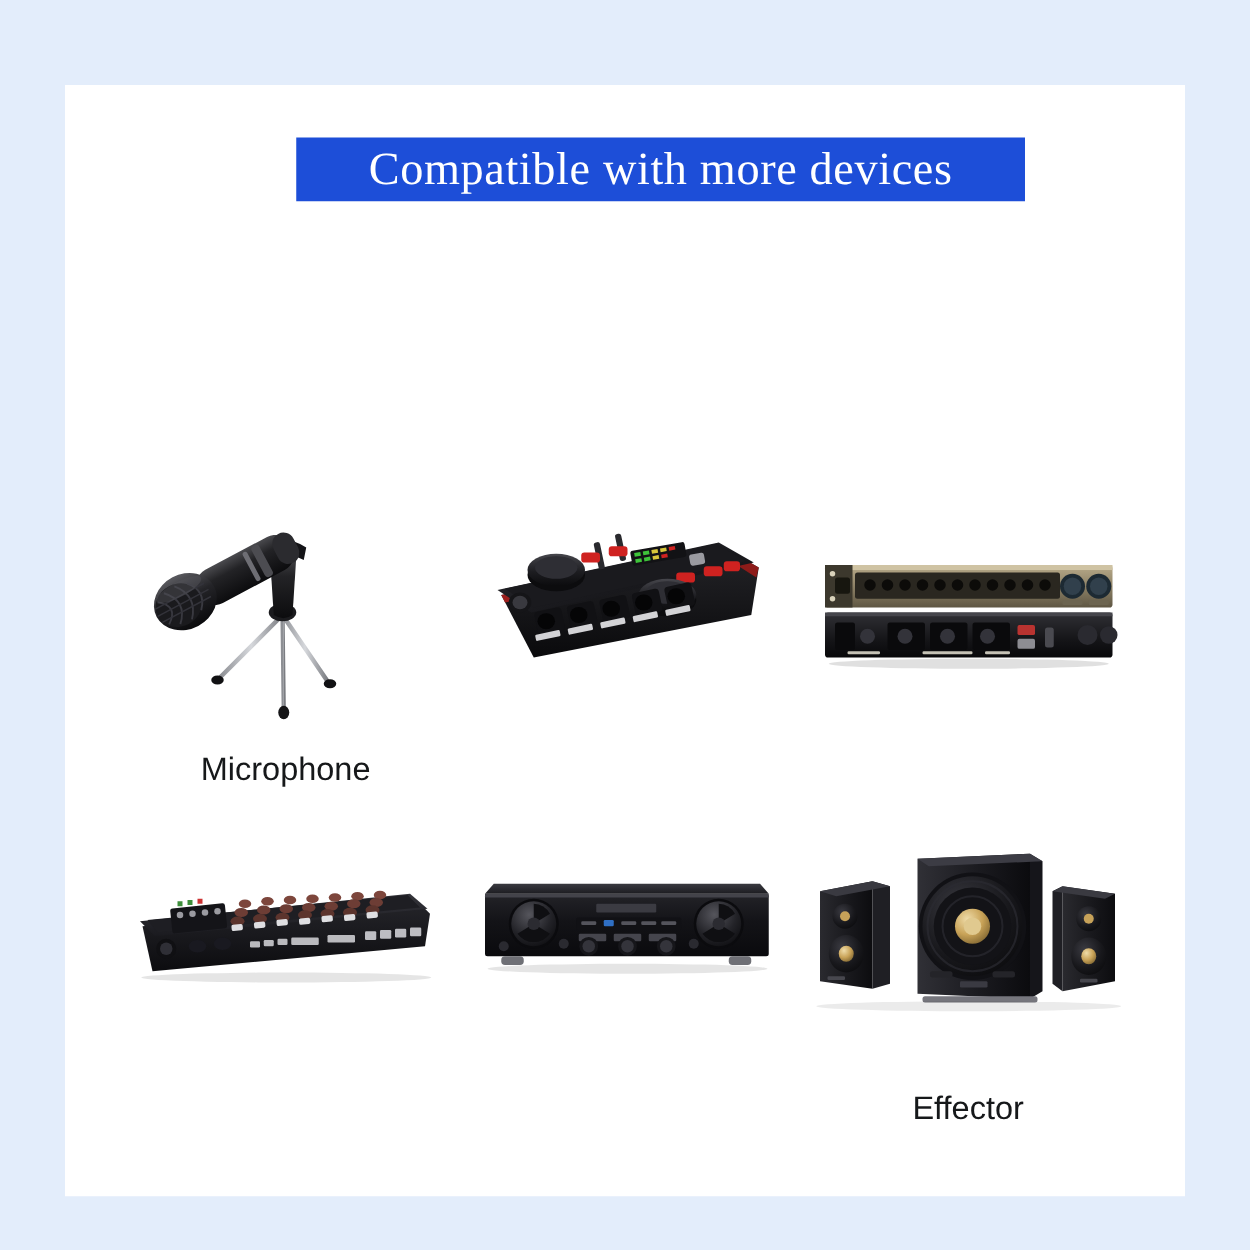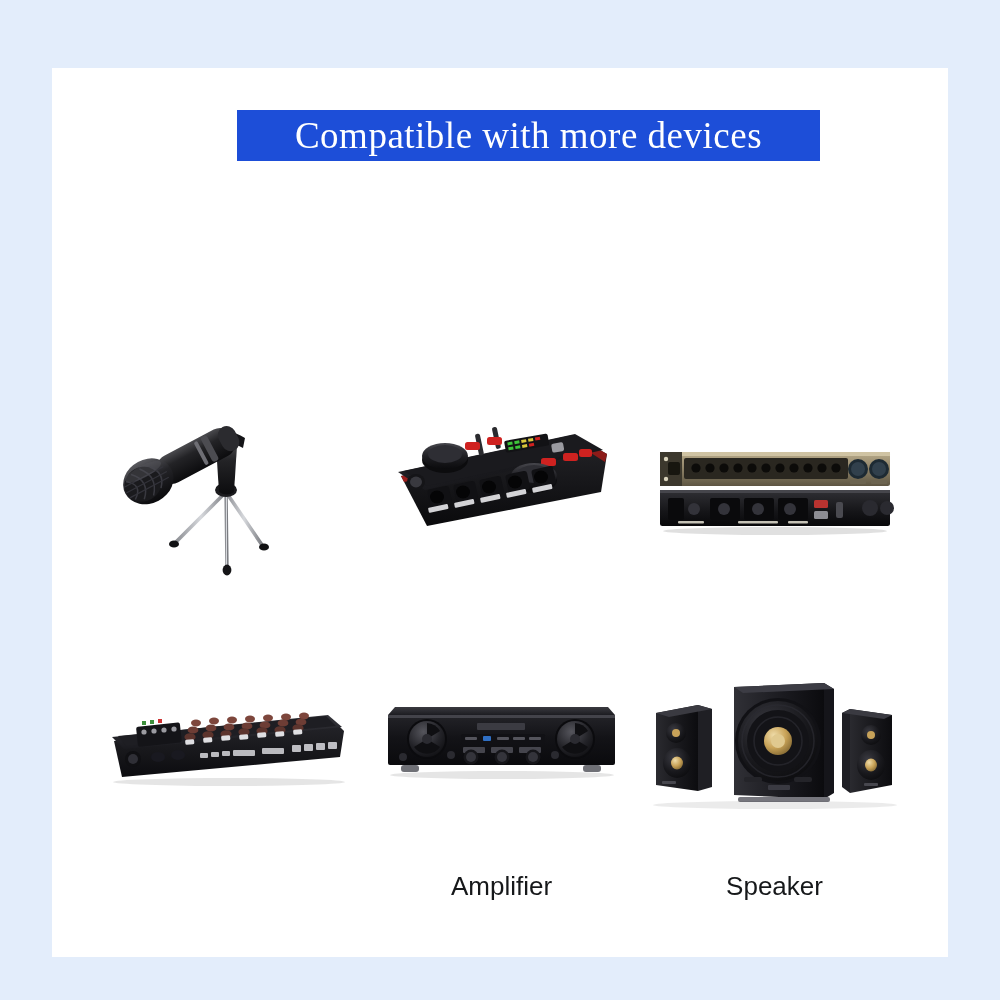--- a/index.html
+++ b/index.html
@@ -180,20 +180,21 @@
             </g>
             <g stroke="#33333a" stroke-width="1.2" fill="none">
               <path d="M22 54 h44"></path>
               <path d="M21 60 h46"></path>
               <path d="M22 66 h44"></path>
             </g>
             <ellipse cx="46" cy="49" rx="20" ry="6" fill="#55555c" opacity="0.45"></ellipse>
           </g>
         </svg>
       </div>
+      <div class="device-label">Microphone</div>
     </div>
 
     <div class="cell cell-1">
       <div class="art">
         <svg viewBox="0 0 273 205" xmlns="http://www.w3.org/2000/svg">
           <defs>
             <linearGradient id="scTop" x1="0" y1="0" x2="1" y2="1">
               <stop offset="0%" stop-color="#2c2c31"></stop>
               <stop offset="60%" stop-color="#18181c"></stop>
               <stop offset="100%" stop-color="#0e0e11"></stop>
@@ -532,21 +533,20 @@
 
           <circle cx="38" cy="122" r="4" fill="#2a2a30"></circle>
           <circle cx="86" cy="120" r="4" fill="#2a2a30"></circle>
           <circle cx="190" cy="120" r="4" fill="#2a2a30"></circle>
 
           <rect x="36" y="130" width="18" height="7" rx="3" fill="#6f7076"></rect>
           <rect x="218" y="130" width="18" height="7" rx="3" fill="#6f7076"></rect>
           <ellipse cx="137" cy="140" rx="112" ry="4" fill="#000" opacity="0.1"></ellipse>
         </svg>
       </div>
-      <div class="device-label">Amplifier</div>
     </div>
 
     <div class="cell cell-5">
       <div class="art">
         <svg viewBox="0 0 273 205" xmlns="http://www.w3.org/2000/svg">
           <defs>
             <linearGradient id="spkFace" x1="0" y1="0" x2="1" y2="0">
               <stop offset="0%" stop-color="#2a2a2f"></stop>
               <stop offset="60%" stop-color="#17171b"></stop>
               <stop offset="100%" stop-color="#0c0c0f"></stop>
@@ -607,17 +607,17 @@
             <circle cx="233" cy="100" r="10" fill="url(#coneG)"></circle>
             <circle cx="233" cy="100" r="4" fill="#c7a259"></circle>
             <ellipse cx="233" cy="130" rx="14" ry="15" fill="url(#coneG)"></ellipse>
             <ellipse cx="233" cy="130" rx="6" ry="6.4" fill="url(#goldG)"></ellipse>
             <rect x="226" y="148" width="14" height="3" rx="1" fill="#47474e"></rect>
           </g>
 
           <ellipse cx="137" cy="170" rx="122" ry="4" fill="#000" opacity="0.08"></ellipse>
         </svg>
       </div>
-      <div class="device-label">Speaker</div>
+      <div class="device-label">Effector</div>
     </div>
 
   </div>
 </div>
 
 </body></html>

